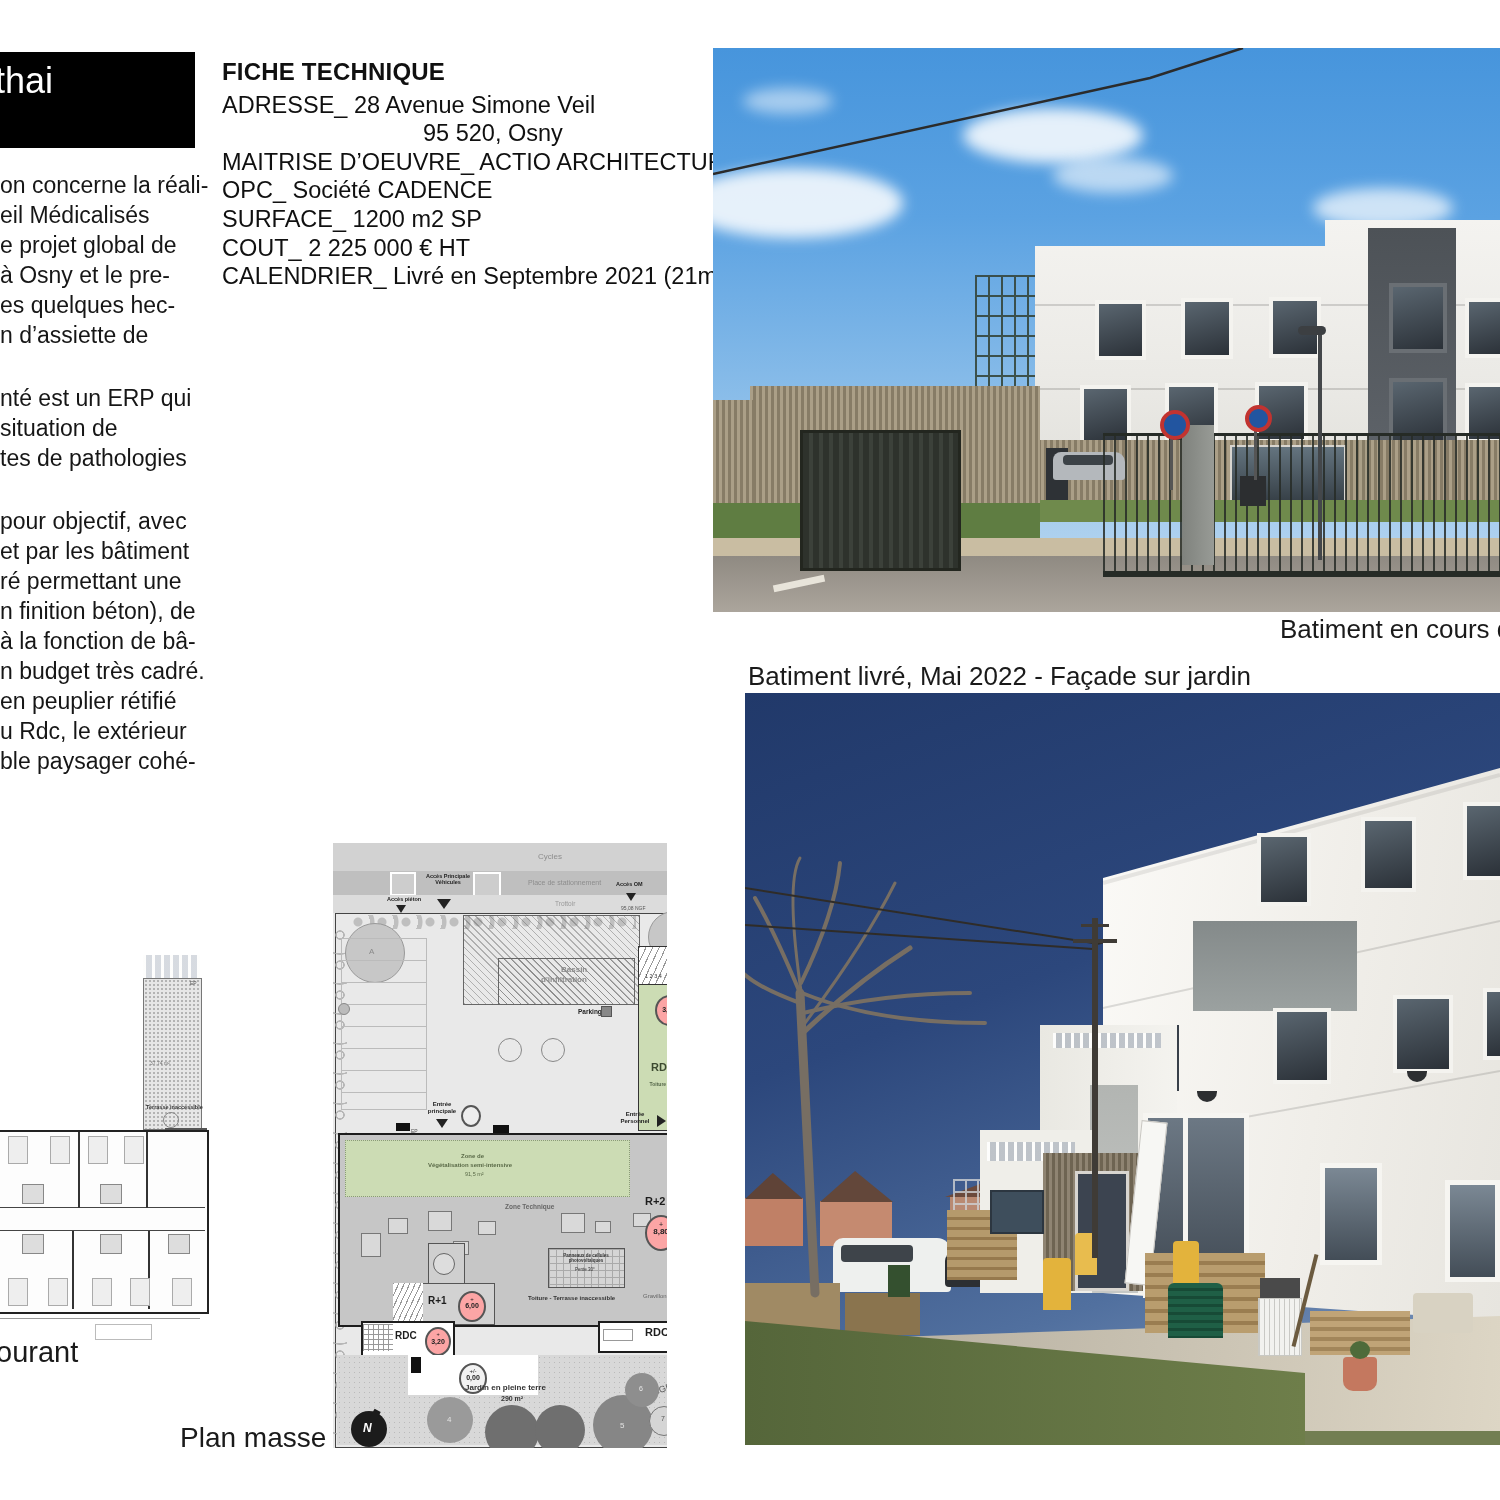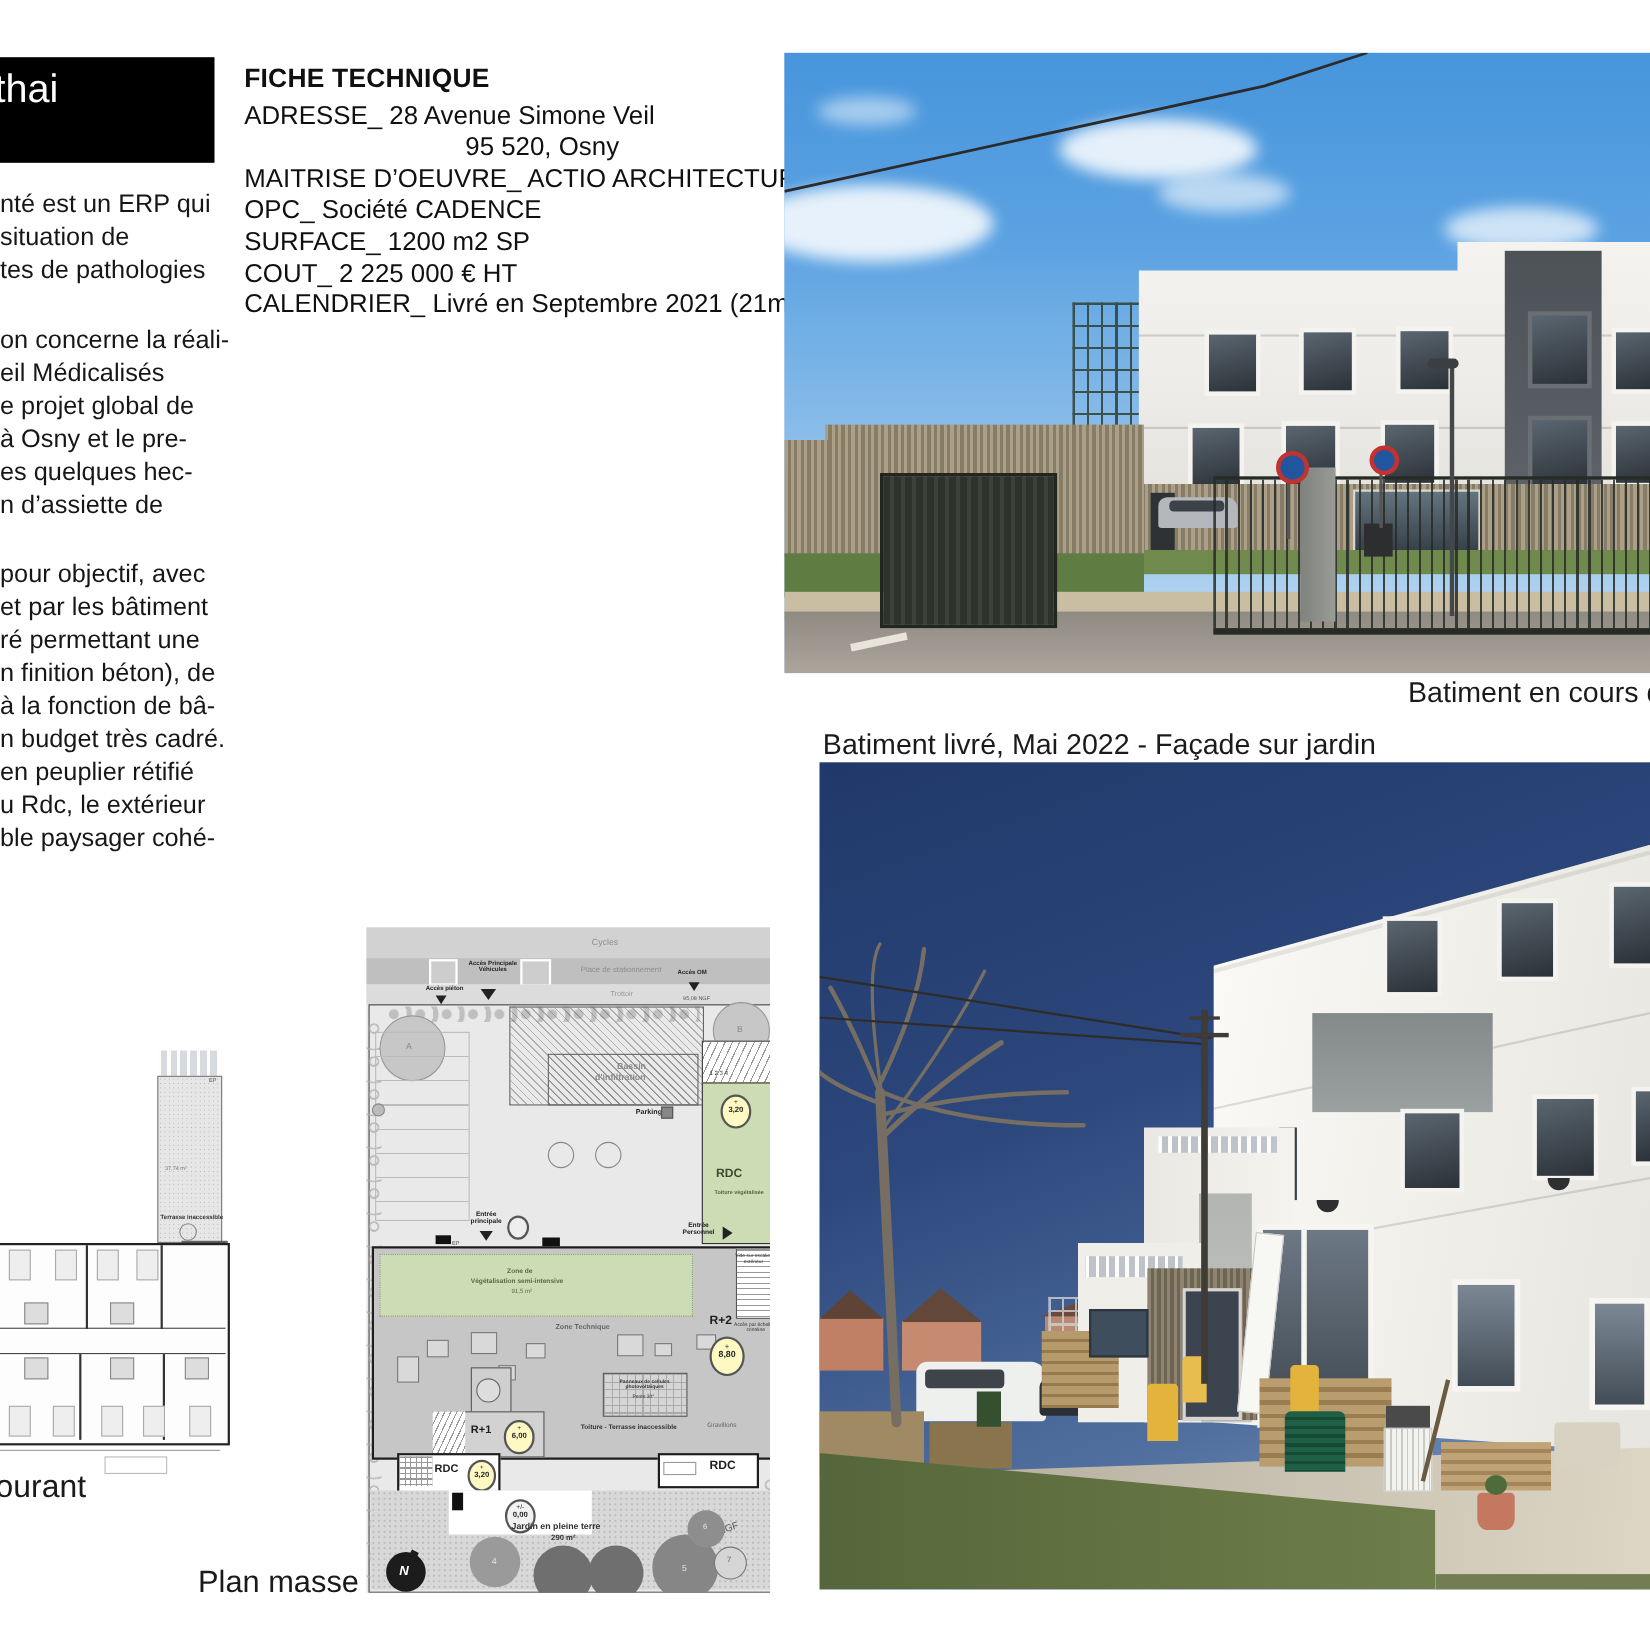--- a/index.html
+++ b/index.html
@@ -23,48 +23,48 @@
        background:linear-gradient(180deg,#4795dc 0%,#5ba2e2 30%,#8abde9 62%,#c0dbf2 100%)}
   .ph2{left:745px;top:693px;width:755px;height:752px;
        background:linear-gradient(160deg,#21396a 0%,#2c477c 38%,#51709f 72%,#8ba3c4 100%)}
   .cloud{position:absolute;background:#fff;border-radius:50%;filter:blur(7px);opacity:.85}
   .w{position:absolute;background:linear-gradient(165deg,#5a6670,#2b3138);border:4px solid #f4f3ef}
   .wg{position:absolute;background:linear-gradient(180deg,#7b8894,#434d57);border:5px solid #f6f5f1}
   .slats-v{background:repeating-linear-gradient(90deg,#ab9f87 0 3px,#877c66 3px 6px)}
   .railing{background:repeating-linear-gradient(90deg,#fdfdfc 0 3px,rgba(150,160,175,.55) 3px 9px)}
   
   .plan-label{position:absolute;white-space:nowrap;color:#444}
-  .badge{position:absolute;border:2px solid #555;border-radius:50%;background:#fef9c3;
+  .badge{position:absolute;border:2px solid #555;border-radius:50%;background:#fca5a5;
          text-align:center;color:#222;line-height:1.05}
   .treec{position:absolute;border-radius:50%}
   .eqbox{position:absolute;border:1px solid #777;background:#d9d9d9}
   .hatch45{background:repeating-linear-gradient(45deg,rgba(90,90,90,.4) 0 1px,transparent 1px 5px)}
   .hatch-h{background:repeating-linear-gradient(180deg,#555 0 1px,transparent 1px 6px)}
   .bold{font-weight:bold}
 </style>
 </head>
 <body>
 
 <div class="abs banner">
   <span>thai</span>
 </div>
 
 <div class="abs intro">
   <div class="blk">
-      <div>nté est un ERP qui</div>
-      <div>situation de</div>
-      <div>tes de pathologies</div>
-    </div>
-  <div class="blk">
       <div>on concerne la réali-</div>
       <div>eil Médicalisés</div>
       <div>e projet global de</div>
       <div>à Osny et le pre-</div>
       <div>es quelques hec-</div>
       <div>n d’assiette de</div>
+    </div>
+  <div class="blk">
+      <div>nté est un ERP qui</div>
+      <div>situation de</div>
+      <div>tes de pathologies</div>
     </div>
   <div class="blk">
       <div>pour objectif, avec</div>
       <div>et par les bâtiment</div>
       <div>ré permettant une</div>
       <div>n finition béton), de</div>
       <div>à la fonction de bâ-</div>
       <div>n budget très cadré.</div>
       <div>en peuplier rétifié</div>
       <div>u Rdc, le extérieur</div>
@@ -294,21 +294,21 @@
   <div class="abs" style="left:48px;top:326px;width:18px;height:26px;background:#eee;border:1px solid #aaa"></div>
   <div class="abs" style="left:92px;top:326px;width:18px;height:26px;background:#eee;border:1px solid #aaa"></div>
   <div class="abs" style="left:130px;top:326px;width:18px;height:26px;background:#eee;border:1px solid #aaa"></div>
   <div class="abs" style="left:172px;top:326px;width:18px;height:26px;background:#eee;border:1px solid #aaa"></div>
 
   <div class="abs" style="left:0;top:366px;width:200px;height:1px;background:#999"></div>
   <div class="abs" style="left:95px;top:372px;width:55px;height:14px;border:1px solid #bbb"></div>
 </div>
 <div class="abs capbig" style="left:-4px;top:1336px">ourant</div>
 
-<div class="abs" style="left:333px;top:843px;width:367px;height:605px;overflow:hidden;background:#e9e9e9">
+<div class="abs" style="left:333px;top:843px;width:334px;height:605px;overflow:hidden;background:#e9e9e9">
 
   <div class="abs" style="left:0;top:0;width:375px;height:28px;background:#d2d2d2"></div>
   <div class="plan-label" style="left:205px;top:9px;font-size:8px;color:#8d8d8d">Cycles</div>
   <div class="abs" style="left:0;top:28px;width:375px;height:24px;background:#bfbfbf"></div>
   <div class="plan-label" style="left:195px;top:36px;font-size:7px;color:#8d8d8d">Place de stationnement</div>
   <div class="abs" style="left:57px;top:29px;width:22px;height:20px;background:#cdcdcd;border:2px solid #fff"></div>
   <div class="abs" style="left:140px;top:29px;width:24px;height:21px;background:#cdcdcd;border:2px solid #fff"></div>
   <div class="abs" style="left:0;top:52px;width:375px;height:18px;background:#dcdcdc"></div>
   <div class="plan-label" style="left:222px;top:57px;font-size:6.5px;color:#999">Trottoir</div>
   <div class="plan-label bold" style="left:54px;top:53px;font-size:5.5px;color:#222">Accès piéton</div>

